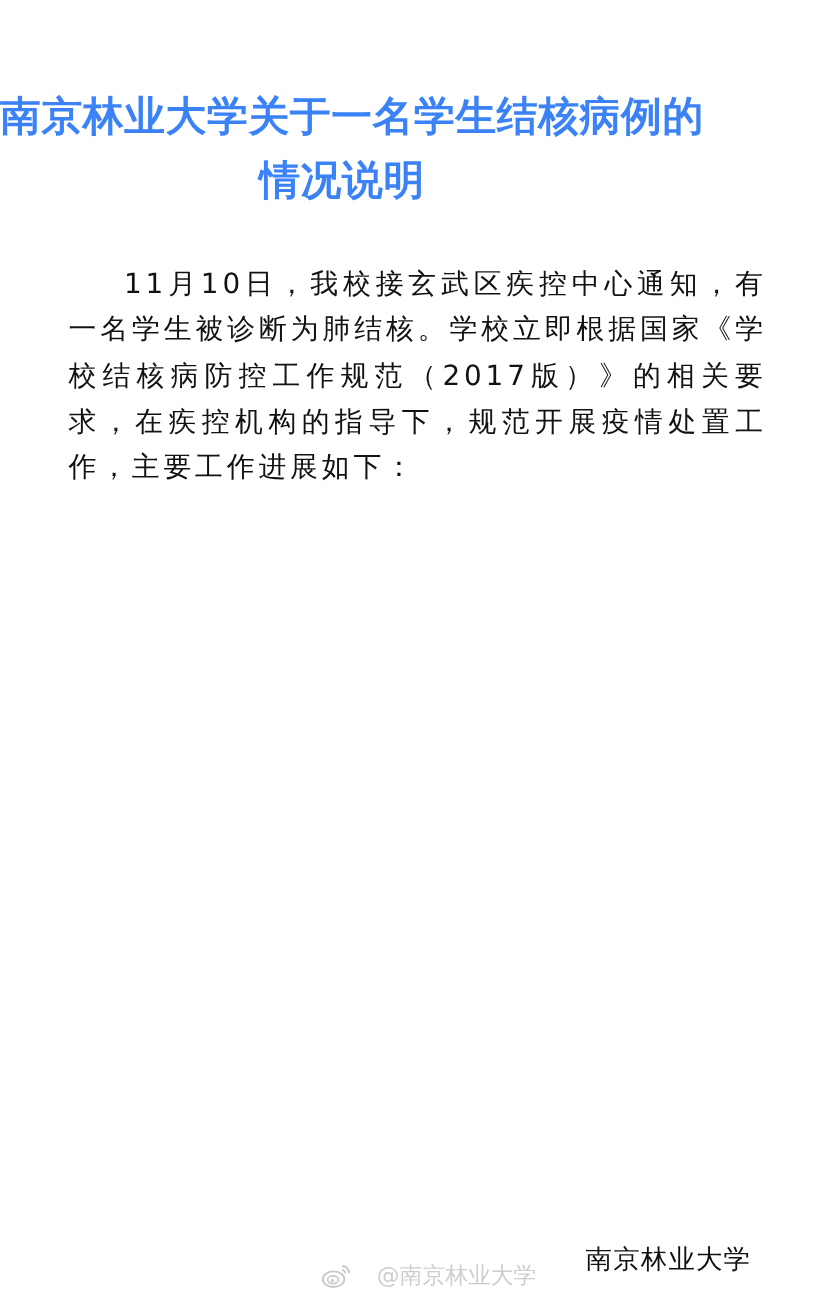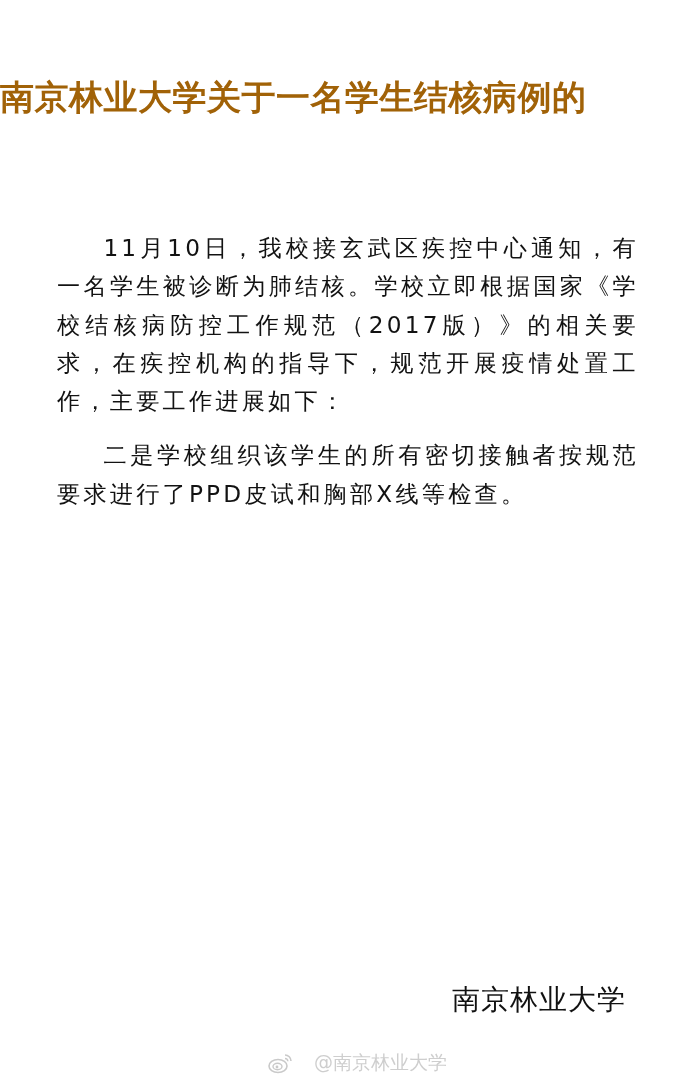--- a/index.html
+++ b/index.html
@@ -18,45 +18,45 @@
     .title {
       position: absolute;
       left: 0;
       top: 70px;
       width: 570px;
       text-align: center;
       font-weight: bold;
       font-size: 34px;
       line-height: 54px;
       letter-spacing: 0.5px;
-      color: #a16207;
+      color: #3b82f6;
     }
     .title div { white-space: nowrap; }
     .body-text {
       position: absolute;
       left: 57px;
       top: 213px;
       width: 582px;
       font-size: 23.2px;
       line-height: 38.3px;
       letter-spacing: 3.2px;
       text-align: justify;
       color: #121212;
     }
     .para {
-      margin: 16px 0 6px 0;
+      margin: 5px 0 6px 0;
       text-indent: 2em;
       text-align: justify;
     }
     .signature {
       position: absolute;
       right: 64px;
-      top: 980px;
+      top: 1031px;
       text-align: right;
-      font-size: 28px;
+      font-size: 22px;
       line-height: 40px;
       letter-spacing: 1px;
       color: #111111;
     }
     .signature div { white-space: nowrap; }
     .watermark {
       position: absolute;
       left: 268px;
       top: 1050px;
       display: flex;
@@ -66,25 +66,25 @@
       font-size: 19px;
       opacity: 0.9;
     }
     .watermark svg { display: block; }
   </style>
 </head>
 <body>
 
 <div class="title">
   <div>南京林业大学关于一名学生结核病例的</div>
+  <div>情况说明</div>
 </div>
 
 <div class="body-text">
   <p class="para">11月10日，我校接玄武区疾控中心通知，有一名学生被诊断为肺结核。学校立即根据国家《学校结核病防控工作规范（2017版）》的相关要求，在疾控机构的指导下，规范开展疫情处置工作，主要工作进展如下：</p>
-  <p class="para">二是学校组织该学生的所有密切接触者按规范要求进行了PPD皮试和胸部X线等检查。</p>
 </div>
 
 <div class="signature">
   <div>南京林业大学</div>
 </div>
 
 <div class="watermark">
   <span>
     <svg width="26" height="22" viewBox="0 0 26 22">
       <ellipse cx="10" cy="14" rx="9" ry="6.5" fill="none" stroke="#c4c4c4" stroke-width="1.6"></ellipse>

